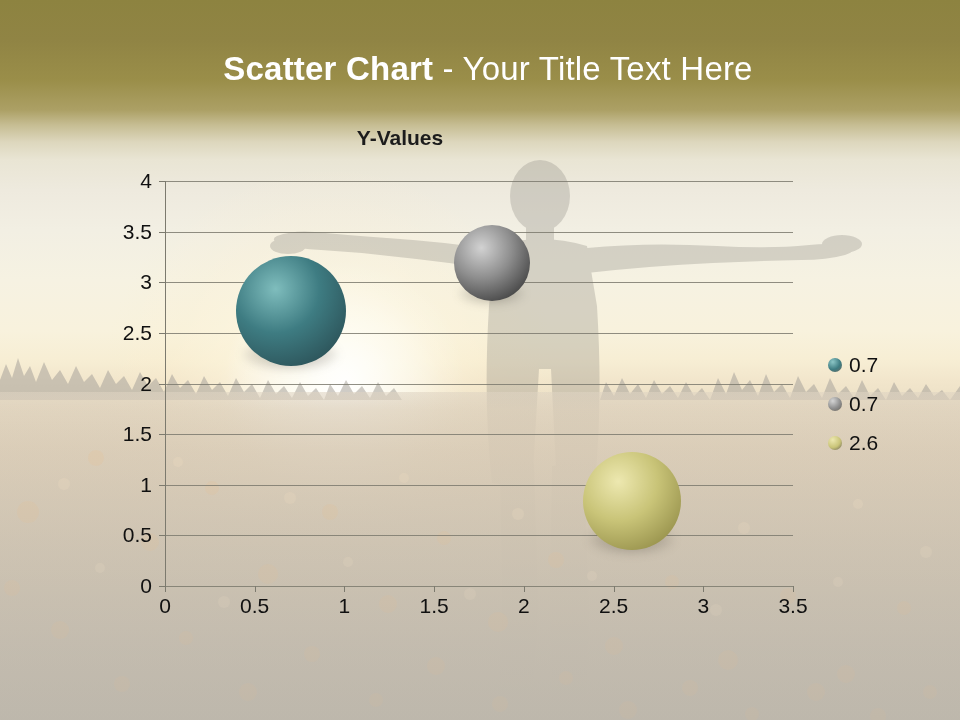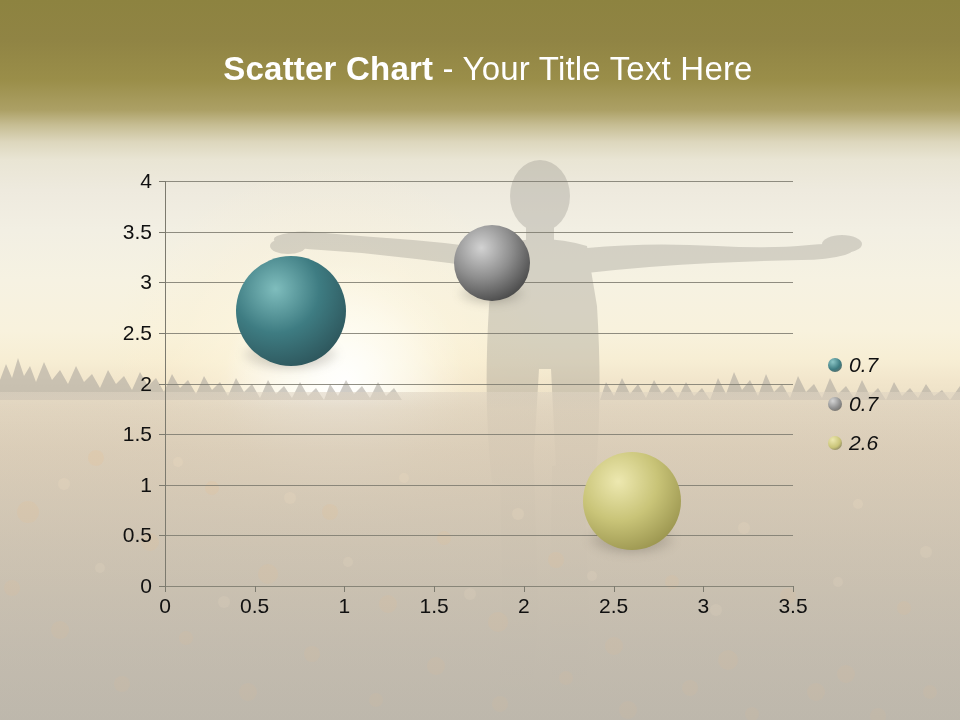--- a/index.html
+++ b/index.html
@@ -196,21 +196,20 @@
     position: relative;
     width: 14px; height: 14px;
     border-radius: 50%;
     margin-right: 7px;
     flex: 0 0 auto;
   }
   .legend-text {
     font-size: 21px;
     color: #101010;
     line-height: 1;
-    font-style: italic;
   }
 </style>
 </head>
 <body>
 
 <div id="slide">
 
   <div class="bg-layer bg-sky"></div>
   <div class="bg-layer bg-sun"></div>
   <div class="bg-layer bg-sun2"></div>
@@ -307,20 +306,21 @@
       </g>
     </svg>
   </div>
 
   <div class="bg-layer bg-veil"></div>
 
   <div class="slide-title">
     <span class="strong">Scatter Chart</span><span class="light"> - </span><span class="light">Your Title Text Here</span>
   </div>
 
+  <div class="chart-title">Y-Values</div>
 
   <div id="plot">
     <div class="axis-y"></div>
     <div id="gridlines">
         <div class="gridline" style="top: 405px;"></div>
         <div class="gridline" style="top: 354.375px;"></div>
         <div class="gridline" style="top: 303.75px;"></div>
         <div class="gridline" style="top: 253.125px;"></div>
         <div class="gridline" style="top: 202.5px;"></div>
         <div class="gridline" style="top: 151.875px;"></div>

